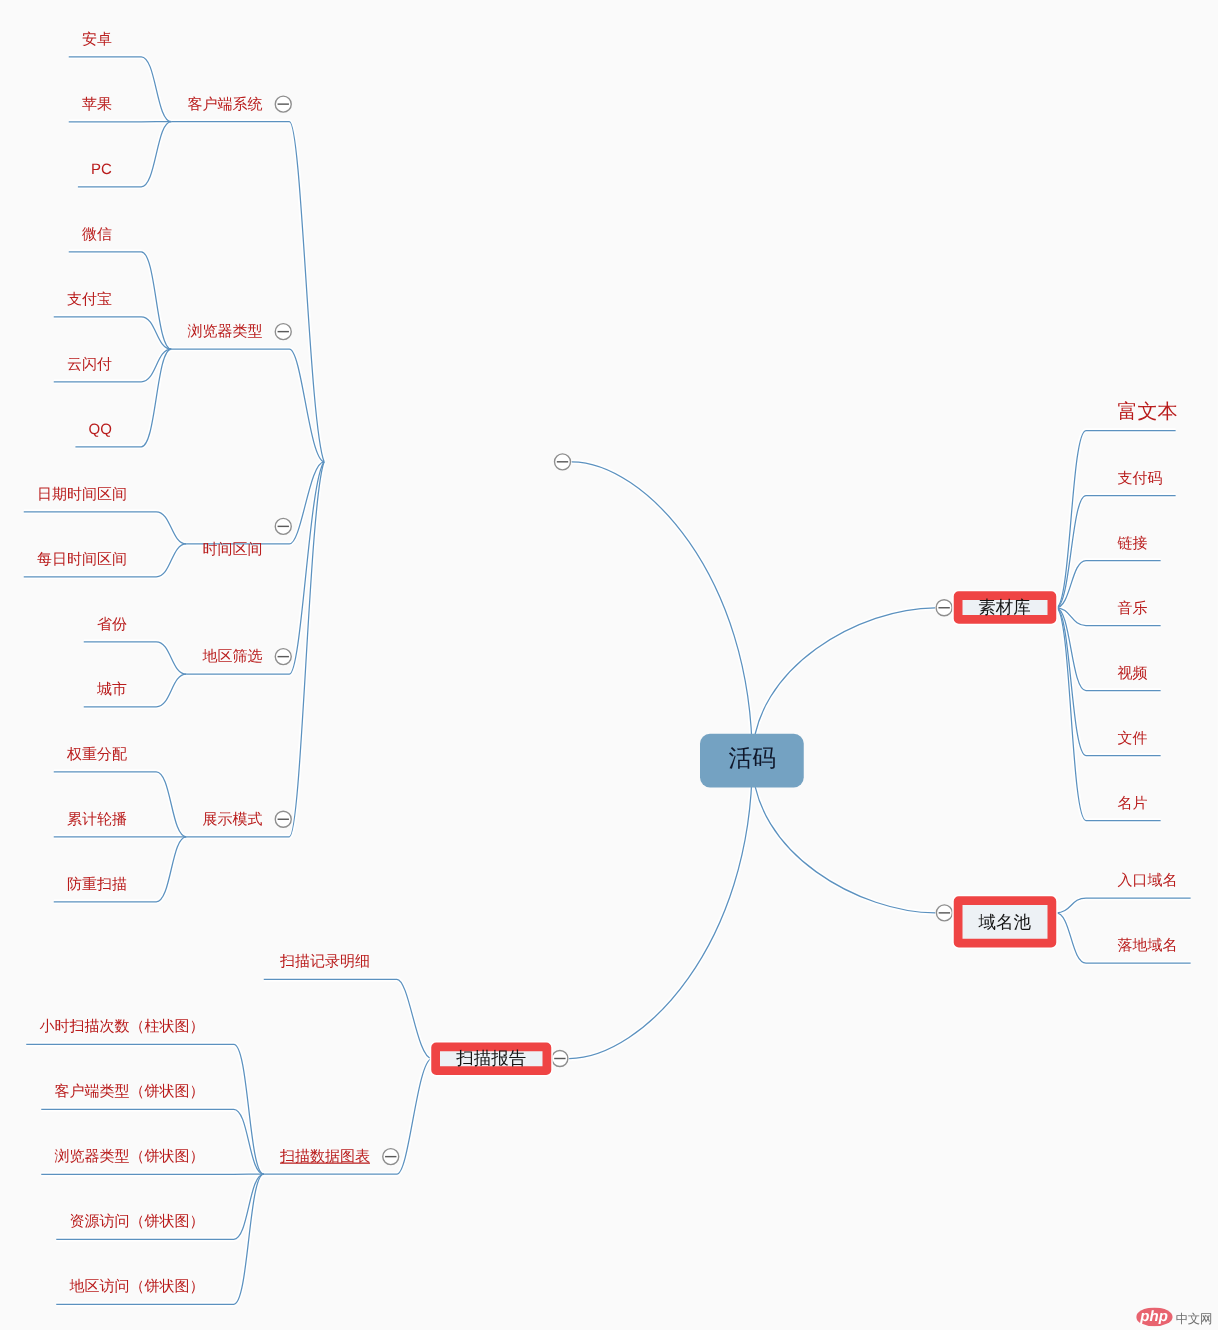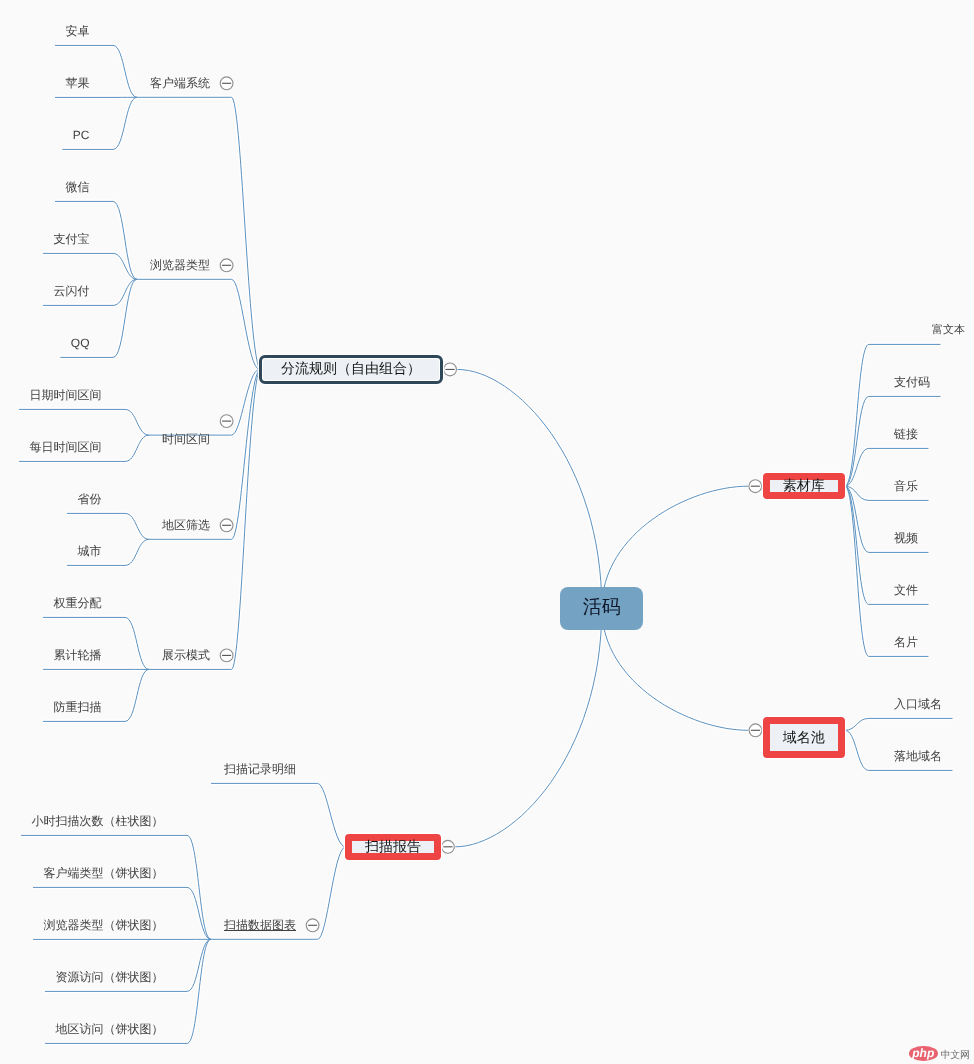--- a/index.html
+++ b/index.html
@@ -3,21 +3,21 @@
 <meta charset="utf-8">
 <title>mindmap</title>
 <style>
   html,body{margin:0;padding:0;}
   body{width:974px;height:1064px;overflow:hidden;font-family:"Liberation Sans",sans-serif;
        -webkit-font-smoothing:antialiased;text-rendering:geometricPrecision;}
   #stage{position:relative;width:974px;height:1064px;background:#fafafa;}
   svg#wires{position:absolute;left:0;top:0;width:974px;height:1064px;}
   #nodes{position:absolute;left:0;top:0;width:974px;height:1064px;
         transform:translateZ(0);-webkit-font-smoothing:antialiased;}
-  .txt{position:absolute;white-space:nowrap;font-size:12px;color:#404040;line-height:14px;}
+  .txt{position:absolute;white-space:nowrap;font-size:12px;color:#b91c1c;line-height:14px;}
   .l2{position:absolute;box-sizing:border-box;font-size:14px;color:#141414;line-height:14px;
       background:#edf1f5;border:7px solid #ef4444;border-radius:4px;
       box-shadow:0 0 0 1.2px #ffffff;
       display:flex;align-items:center;justify-content:center;}
   .l2.sel{border:3px solid #2f4859;border-radius:6px;background:#ffffff;padding:1px;}
   .l2.sel > span{display:flex;align-items:center;justify-content:center;
       width:100%;height:100%;background:#edf1f5;border-radius:3px;}
   .l2 > span > em{font-style:normal;position:relative;top:-1.3px;}
   .l2:not(.sel) > span{position:relative;top:-1.3px;}
   .rootbox{position:absolute;box-sizing:border-box;font-size:19px;color:#0f172a;line-height:16px;
@@ -151,25 +151,20 @@
         <path d="M750.95 730.3H760.05" stroke="#5a5a5a" stroke-width="1.15"></path>
       </g>
       <path d="M748.2 730.3C689.64 730.3,601.8 683.5357,601.8 608.2" fill="none" stroke="#5b91bf" stroke-width="1"></path>
       <path d="M952.5 718.4H868.8000000000001C856.8000000000001 718.4,856.8000000000001 730.3,844.8000000000001 730.3" fill="none" stroke="#5b91bf" stroke-width="1"></path>
       <path d="M952.5 770.4H868.8000000000001C856.8000000000001 770.4,856.8000000000001 730.3,844.8000000000001 730.3" fill="none" stroke="#5b91bf" stroke-width="1"></path>
     </svg>
   <div id="nodes">
       <div class="rootbox" style="left: 560.3px; top: 586.7px; width: 83px; height: 43px;">
         <span>活码</span>
       </div>
-      <div class="l2 sel" style="left: 259.3px; top: 354.8px; width: 183.6px; height: 29.3px;">
-        <span>
-          <em>分流规则<i class="pn">（</i>自由组合<i class="pn">）</i></em>
-        </span>
-      </div>
       <div class="txt" style="font-size: 12px; left: 150px; top: 75.6px;">客户端系统</div>
       <div class="txt" style="font-size: 12px; left: 65.5px; top: 23.7px;">安卓</div>
       <div class="txt" style="font-size: 12px; left: 65.5px; top: 75.7px;">苹果</div>
       <div class="txt" style="font-size: 12px; left: 72.8281px; top: 127.7px;">PC</div>
       <div class="txt" style="font-size: 12px; left: 150px; top: 257.6px;">浏览器类型</div>
       <div class="txt" style="font-size: 12px; left: 65.5px; top: 179.7px;">微信</div>
       <div class="txt" style="font-size: 12px; left: 53.5px; top: 231.7px;">支付宝</div>
       <div class="txt" style="font-size: 12px; left: 53.5px; top: 283.7px;">云闪付</div>
       <div class="txt" style="font-size: 12px; left: 70.8281px; top: 335.7px;">QQ</div>
       <div class="txt" style="font-size: 12px; left: 162px; top: 432px;">时间区间</div>
@@ -188,21 +183,21 @@
       <div class="txt" style="font-size: 12px; left: 224px; top: 761.7px;">扫描记录明细</div>
       <div class="txt" style="font-size: 12px; left: 224px; top: 917.6px; text-decoration: underline;">扫描数据图表</div>
       <div class="txt" style="font-size: 12px; left: 31.5px; top: 813.7px;">小时扫描次数<i class="pn">（</i>柱状图<i class="pn">）</i></div>
       <div class="txt" style="font-size: 12px; left: 43.5px; top: 865.7px;">客户端类型<i class="pn">（</i>饼状图<i class="pn">）</i></div>
       <div class="txt" style="font-size: 12px; left: 43.5px; top: 917.7px;">浏览器类型<i class="pn">（</i>饼状图<i class="pn">）</i></div>
       <div class="txt" style="font-size: 12px; left: 55.5px; top: 969.7px;">资源访问<i class="pn">（</i>饼状图<i class="pn">）</i></div>
       <div class="txt" style="font-size: 12px; left: 55.5px; top: 1021.7px;">地区访问<i class="pn">（</i>饼状图<i class="pn">）</i></div>
       <div class="l2" style="left: 762.5px; top: 473.2px; width: 82.3px; height: 26px;">
         <span>素材库</span>
       </div>
-      <div class="txt" style="font-size: 11px; left: 894px; top: 322.7px; margin-left: 38px;">富文本</div>
+      <div class="txt" style="font-size: 16px; left: 894px; top: 322.7px;">富文本</div>
       <div class="txt" style="font-size: 12px; left: 894px; top: 374.7px;">支付码</div>
       <div class="txt" style="font-size: 12px; left: 894px; top: 426.7px;">链接</div>
       <div class="txt" style="font-size: 12px; left: 894px; top: 478.7px;">音乐</div>
       <div class="txt" style="font-size: 12px; left: 894px; top: 530.7px;">视频</div>
       <div class="txt" style="font-size: 12px; left: 894px; top: 582.7px;">文件</div>
       <div class="txt" style="font-size: 12px; left: 894px; top: 634.7px;">名片</div>
       <div class="l2" style="left: 762.7px; top: 717.3px; width: 82.1px; height: 41px;">
         <span>域名池</span>
       </div>
       <div class="txt" style="font-size: 12px; left: 894px; top: 696.7px;">入口域名</div>

